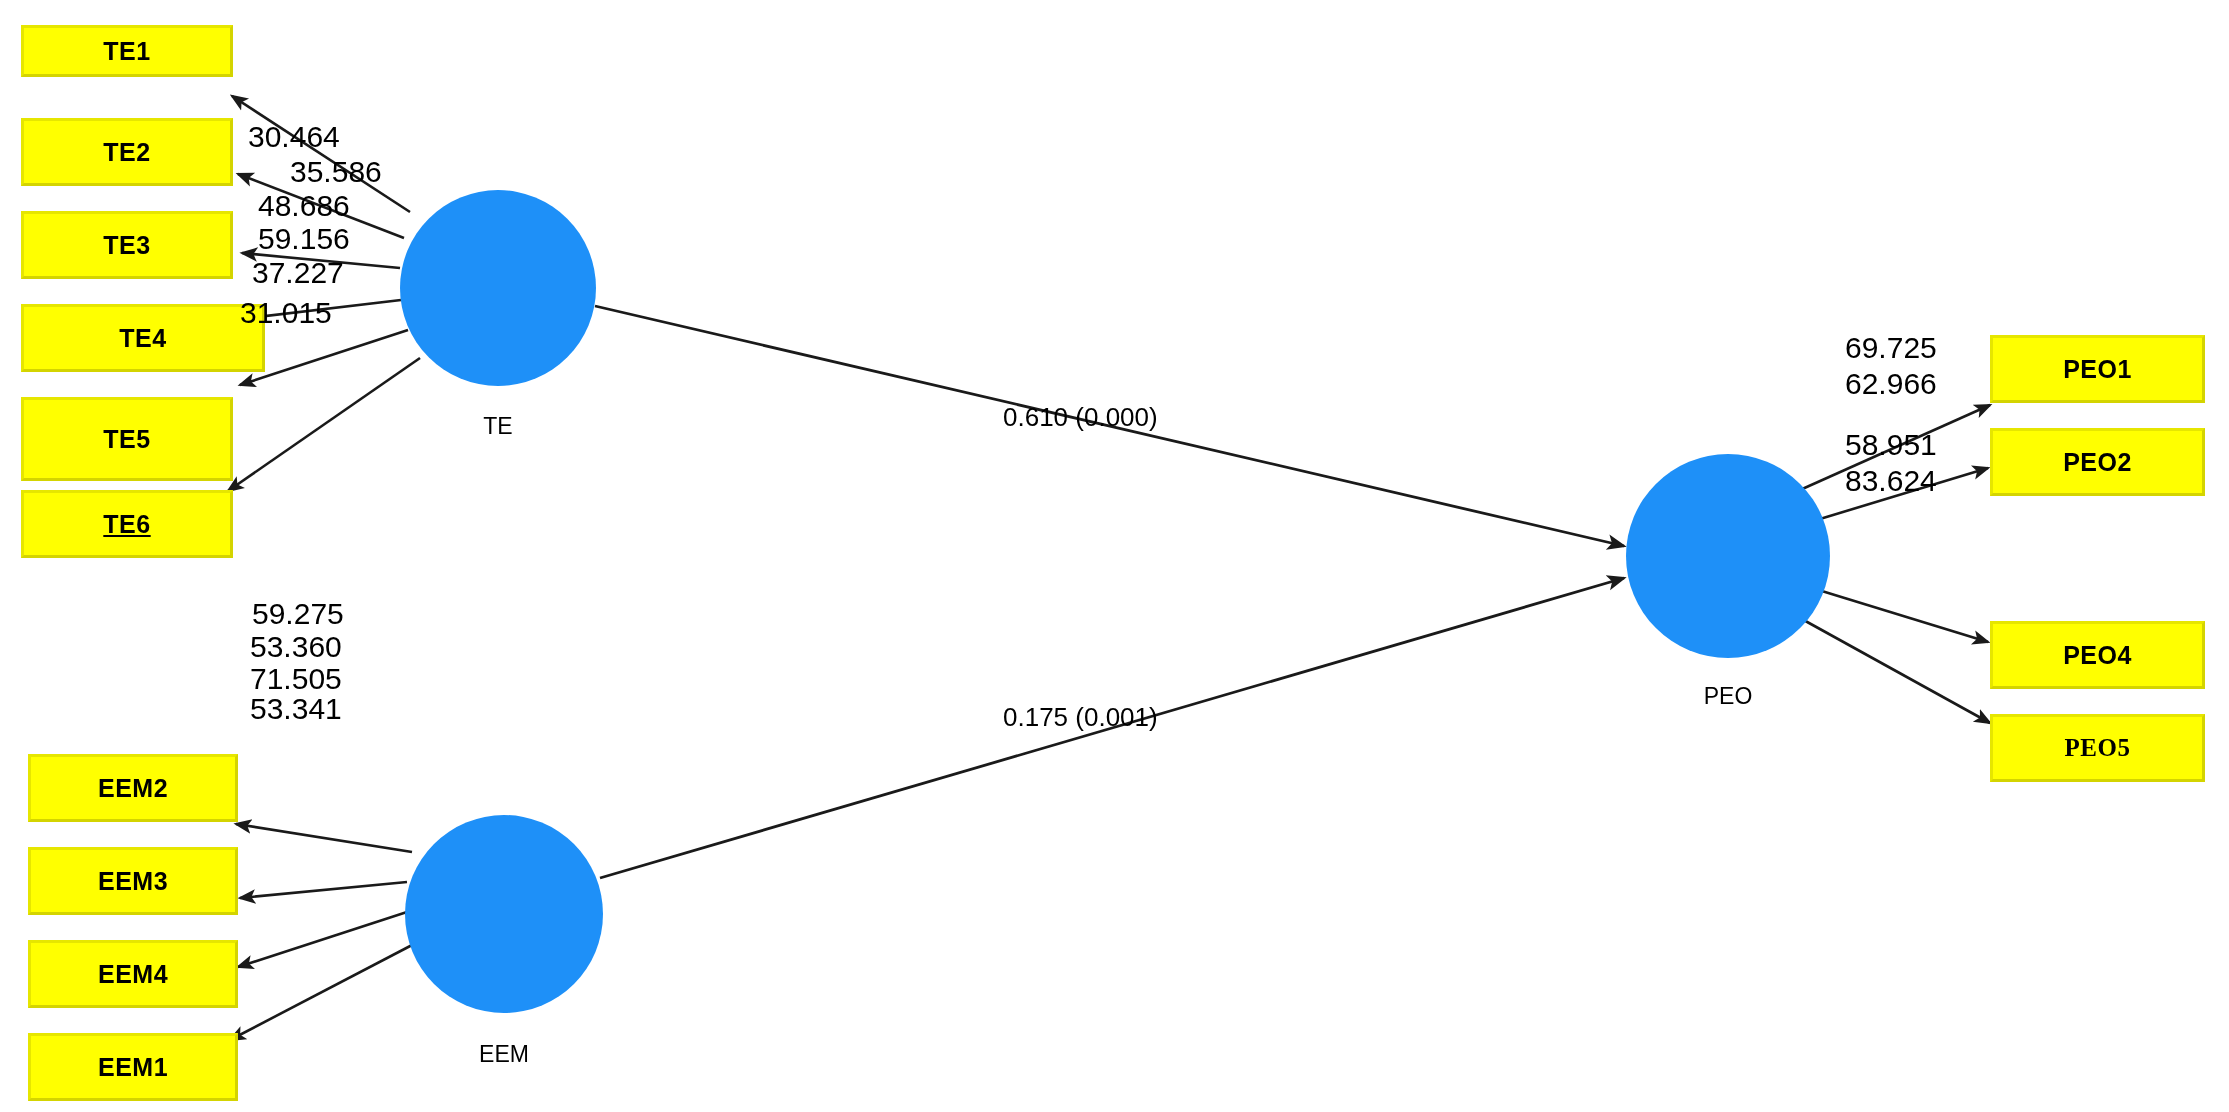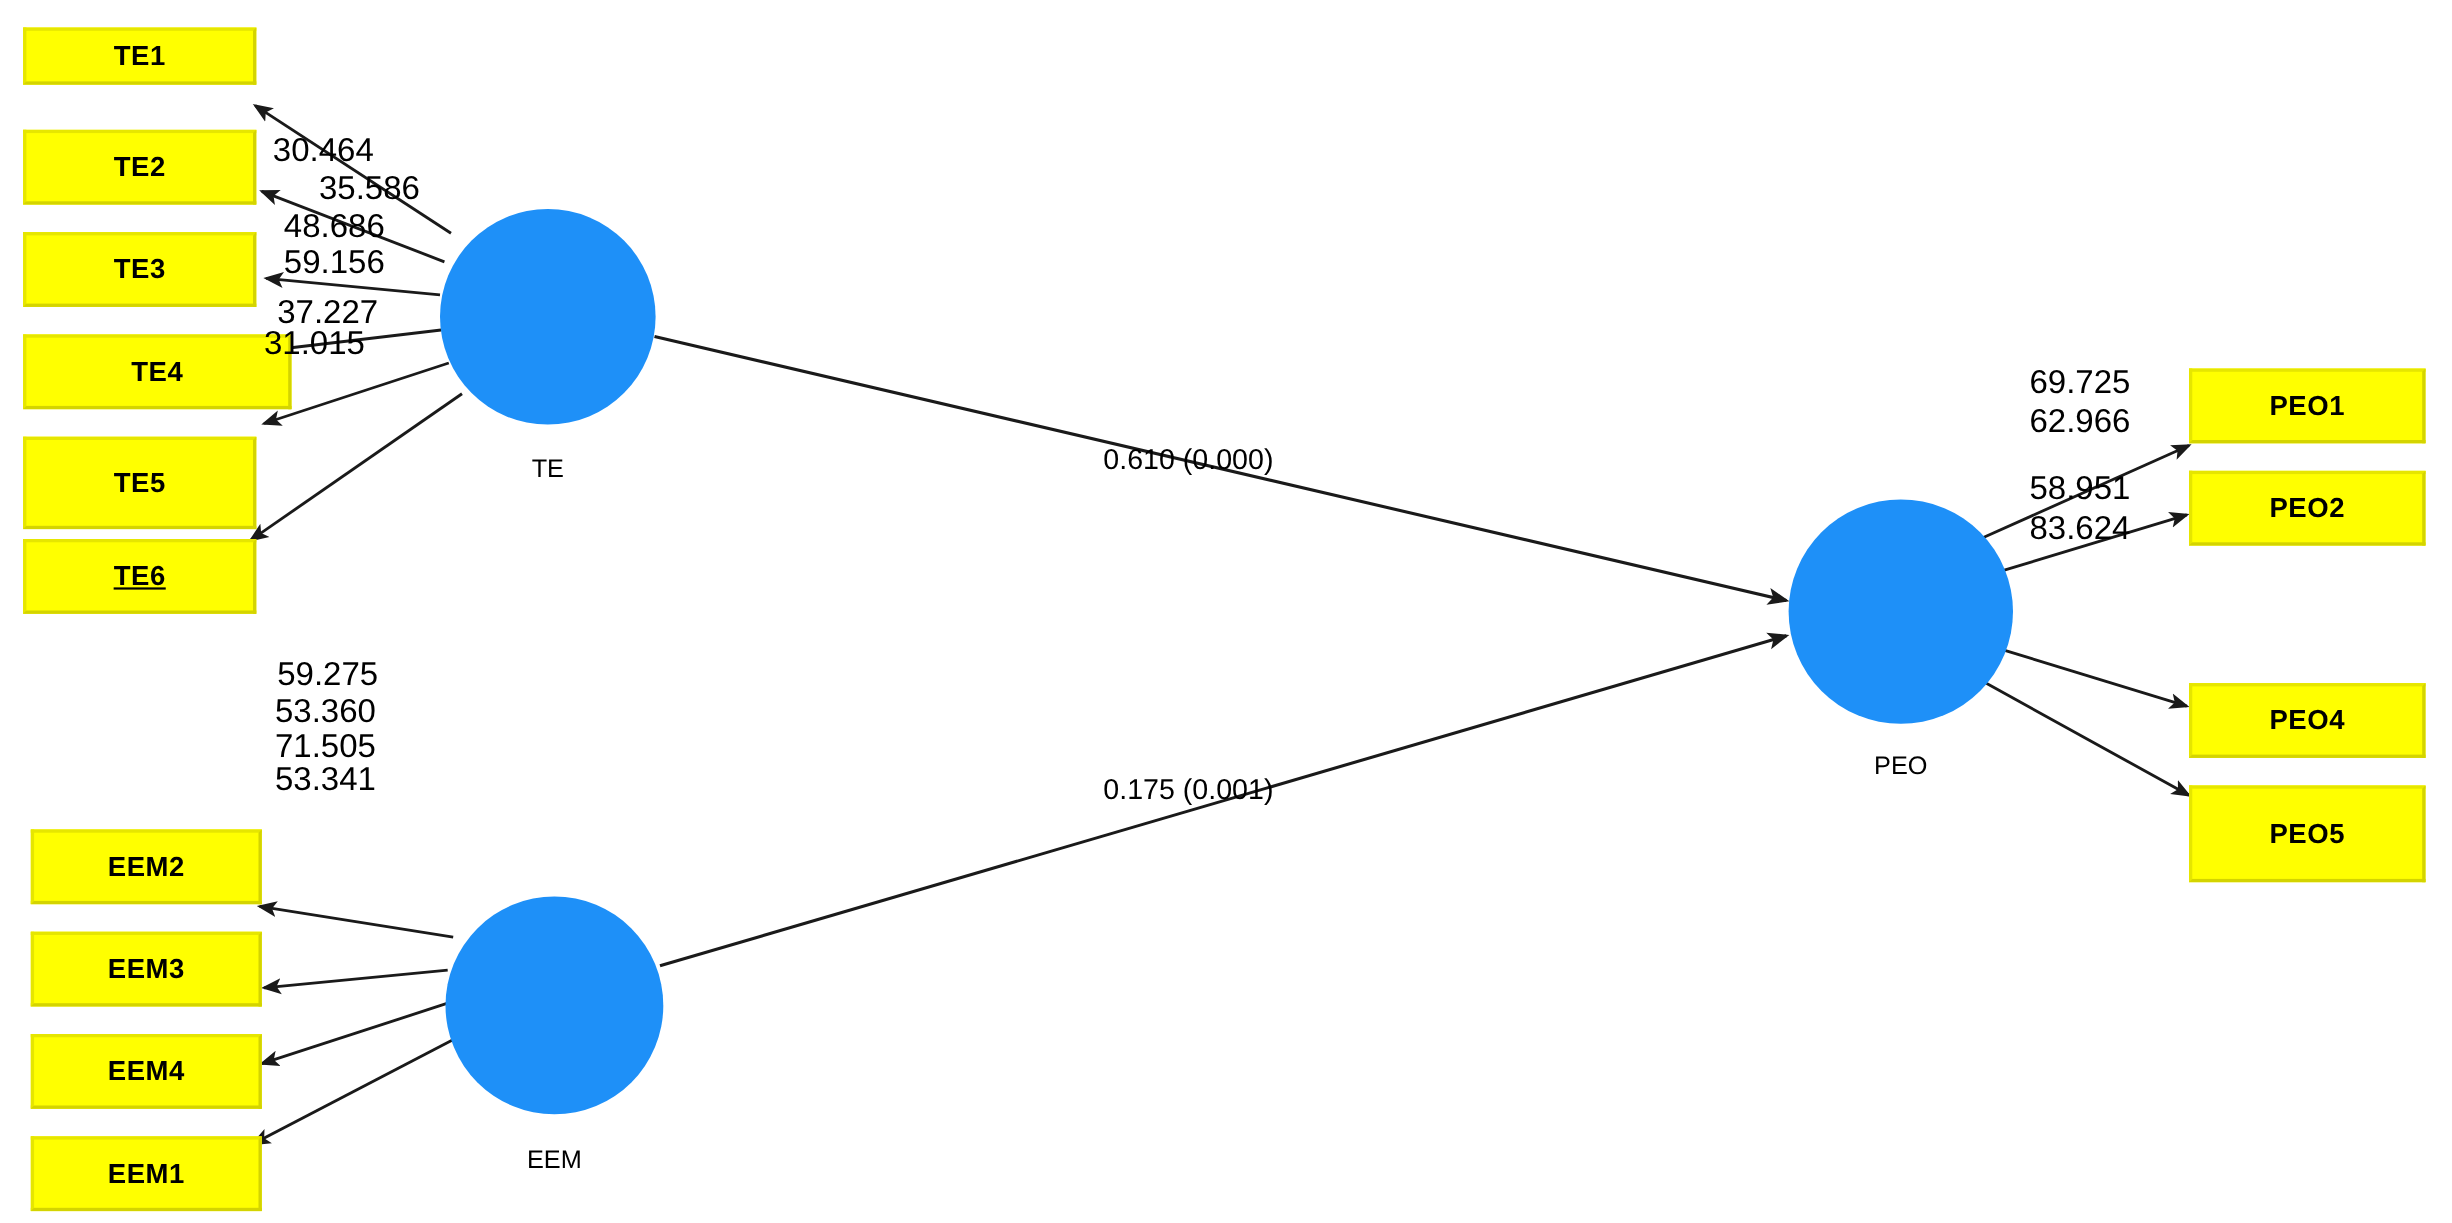--- a/index.html
+++ b/index.html
@@ -110,36 +110,36 @@
       <div class="indicator-box" style="left: 21px; top: 304px; width: 244px; height: 68px;">TE4</div>
       <div class="indicator-box" style="left: 21px; top: 397px; width: 212px; height: 84px;">TE5</div>
       <div class="indicator-box" style="left: 21px; top: 490px; width: 212px; height: 68px; text-decoration: underline;">TE6</div>
       <div class="indicator-box" style="left: 28px; top: 754px; width: 210px; height: 68px;">EEM2</div>
       <div class="indicator-box" style="left: 28px; top: 847px; width: 210px; height: 68px;">EEM3</div>
       <div class="indicator-box" style="left: 28px; top: 940px; width: 210px; height: 68px;">EEM4</div>
       <div class="indicator-box" style="left: 28px; top: 1033px; width: 210px; height: 68px;">EEM1</div>
       <div class="indicator-box" style="left: 1990px; top: 335px; width: 215px; height: 68px;">PEO1</div>
       <div class="indicator-box" style="left: 1990px; top: 428px; width: 215px; height: 68px;">PEO2</div>
       <div class="indicator-box" style="left: 1990px; top: 621px; width: 215px; height: 68px;">PEO4</div>
-      <div class="indicator-box" style="left: 1990px; top: 714px; width: 215px; height: 88px;">PEO5</div>
+      <div class="indicator-box" style="left: 1990px; top: 714px; width: 215px; height: 68px; font-family: Liberation Serif, serif;">PEO5</div>
     </div>
   <div id="latent-layer">
       <div class="latent-circle" style="left: 400px; top: 190px; width: 196px; height: 196px; background: rgb(30, 144, 248);"></div>
       <div class="latent-circle" style="left: 405px; top: 815px; width: 198px; height: 198px; background: rgb(30, 144, 248);"></div>
       <div class="latent-circle" style="left: 1626px; top: 454px; width: 204px; height: 204px; background: rgb(30, 144, 248);"></div>
     </div>
   <div id="label-layer">
       <div class="latent-label" style="left: 408px; top: 413px; width: 180px;">TE</div>
       <div class="latent-label" style="left: 414px; top: 1041px; width: 180px;">EEM</div>
       <div class="latent-label" style="left: 1638px; top: 683px; width: 180px;">PEO</div>
       <div class="edge-label" style="left: 248px; top: 120px;">30.464</div>
       <div class="edge-label" style="left: 266px; top: 155px; margin-left: 24px;">35.586</div>
       <div class="edge-label" style="left: 258px; top: 189px;">48.686</div>
       <div class="edge-label" style="left: 258px; top: 222px;">59.156</div>
-      <div class="edge-label" style="left: 252px; top: 256px; margin-top: 12px;">37.227</div>
+      <div class="edge-label" style="left: 252px; top: 256px;">37.227</div>
       <div class="edge-label" style="left: 240px; top: 296px;">31.015</div>
       <div class="edge-label" style="left: 252px; top: 597px;">59.275</div>
       <div class="edge-label" style="left: 250px; top: 630px;">53.360</div>
       <div class="edge-label" style="left: 250px; top: 662px;">71.505</div>
       <div class="edge-label" style="left: 250px; top: 692px;">53.341</div>
       <div class="edge-label" style="left: 1845px; top: 331px;">69.725</div>
       <div class="edge-label" style="left: 1845px; top: 367px;">62.966</div>
       <div class="edge-label" style="left: 1845px; top: 428px;">58.951</div>
       <div class="edge-label" style="left: 1845px; top: 464px;">83.624</div>
       <div class="path-label" style="left: 1003px; top: 402px;">0.610 (0.000)</div>

